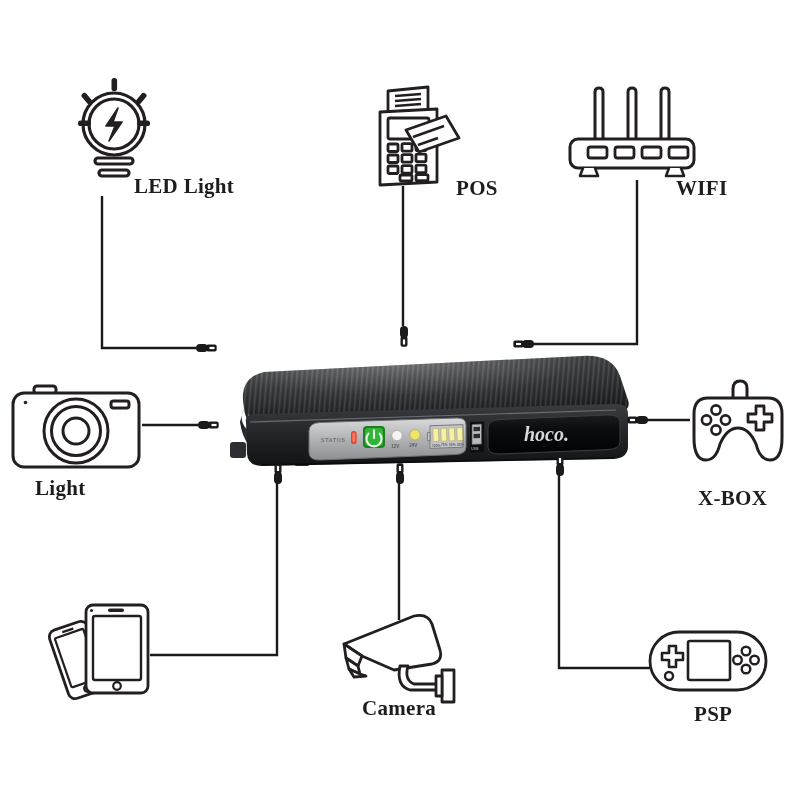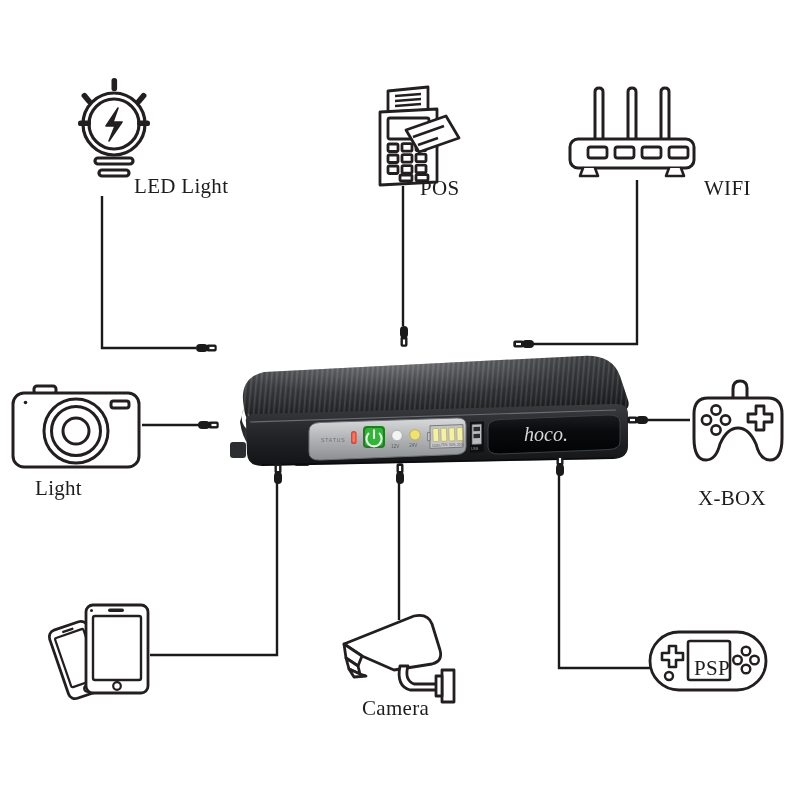--- a/index.html
+++ b/index.html
@@ -1,18 +1,18 @@
 <!DOCTYPE html>
 <html><head>
 <meta charset="utf-8">
 <style>
   html,body{margin:0;padding:0;background:#ffffff;}
   body{width:800px;height:800px;overflow:hidden;
        font-family:"Liberation Serif", serif;}
-  #stage{position:relative;width:800px;height:800px;background:#fff;}
+  #stage{position:relative;width:800px;height:800px;background:#fff;font-weight:bold;}
   .lbl{position:absolute;color:#1d1d1d;font-family:"Liberation Serif", serif;
        font-size:21px;white-space:nowrap;letter-spacing:.3px;}
   .ico{position:absolute;}
   svg{display:block;overflow:visible;}
   #wires{position:absolute;left:0;top:0;width:800px;height:800px;pointer-events:none;}
   .dev{position:absolute;}
 </style>
 </head>
 <body>
 
@@ -83,41 +83,41 @@
         </g>
         <rect x="34" y="93" width="12" height="6" rx="1.4" fill="#fff"></rect>
         <rect x="50" y="92.6" width="12" height="6" rx="1.4" fill="#fff"></rect>
 
         <path d="M40,48 L80,34 L93,56 L53,70 Z" fill="#fff"></path>
         <line x1="47" y1="55" x2="78" y2="44" stroke-width="2.6"></line>
         <line x1="52" y1="63" x2="72" y2="56" stroke-width="2.6"></line>
       </g>
     </svg>
   </div>
-  <div class="lbl" style="left:420px;top:176px;">POS</div>
+  <div class="lbl" style="left:456px;top:176px;">POS</div>
 
   <div class="ico" style="left:566px;top:84px;">
     <svg width="132" height="100" viewBox="0 0 132 100">
       <g fill="none" stroke="#231f20" stroke-width="3" stroke-linejoin="round" stroke-linecap="round">
         <path d="M29,56 L29,8 Q29,4 33,4 Q37,4 37,8 L37,56"></path>
         <path d="M62,56 L62,8 Q62,4 66,4 Q70,4 70,8 L70,56"></path>
         <path d="M95,56 L95,8 Q95,4 99,4 Q103,4 103,8 L103,56"></path>
         <rect x="4" y="55" width="124" height="29" rx="8" fill="#fff"></rect>
         <g fill="#fff" stroke-width="2.8">
           <rect x="22" y="63" width="19" height="11" rx="2.5"></rect>
           <rect x="49" y="63" width="19" height="11" rx="2.5"></rect>
           <rect x="76" y="63" width="19" height="11" rx="2.5"></rect>
           <rect x="103" y="63" width="19" height="11" rx="2.5"></rect>
         </g>
         <path d="M17,84 L14,92 L32,92 L29,84" fill="#fff" stroke-width="2.6"></path>
         <path d="M103,84 L100,92 L118,92 L115,84" fill="#fff" stroke-width="2.6"></path>
       </g>
     </svg>
   </div>
-  <div class="lbl" style="left:704px;top:176px;text-align:center;">WIFI</div>
+  <div class="lbl" style="left:676px;top:176px;text-align:center;">WIFI</div>
 
   <div class="ico" style="left:10px;top:382px;">
     <svg width="132" height="90" viewBox="0 0 132 90">
       <g fill="none" stroke="#231f20" stroke-width="3" stroke-linejoin="round">
         <rect x="24" y="4" width="22" height="8" rx="3" fill="#fff"></rect>
         <rect x="3" y="11" width="126" height="74" rx="11" fill="#fff"></rect>
         <rect x="101" y="19" width="18" height="7" rx="2.4" fill="#fff"></rect>
         <circle cx="7.5" cy="6.5" r="1.8" fill="#231f20" stroke="none" transform="translate(8,14)"></circle>
         <circle cx="66" cy="49" r="32"></circle>
         <circle cx="66" cy="49" r="24.5"></circle>
@@ -192,21 +192,21 @@
         <circle cx="23" cy="50" r="4" fill="#fff" stroke-width="2.4"></circle>
         <g fill="#fff" stroke-width="2.4">
           <circle cx="100" cy="25" r="4.3"></circle>
           <circle cx="91.5" cy="34" r="4.3"></circle>
           <circle cx="108.5" cy="34" r="4.3"></circle>
           <circle cx="100" cy="43" r="4.3"></circle>
         </g>
       </g>
     </svg>
   </div>
-  <div class="lbl" style="left:694px;top:656px;text-align:center;">PSP</div>
+  <div class="lbl" style="left:694px;top:702px;text-align:center;">PSP</div>
 
   <div class="dev" style="left:208px;top:352px;">
     <svg width="430" height="130" viewBox="0 0 430 130">
       <defs>
         <linearGradient id="topg" x1="0" y1="0" x2="0.35" y2="1">
           <stop offset="0" stop-color="#4d4f53"></stop>
           <stop offset="0.45" stop-color="#303235"></stop>
           <stop offset="1" stop-color="#17181a"></stop>
         </linearGradient>
         <linearGradient id="frontg" x1="0" y1="0" x2="0" y2="1">

